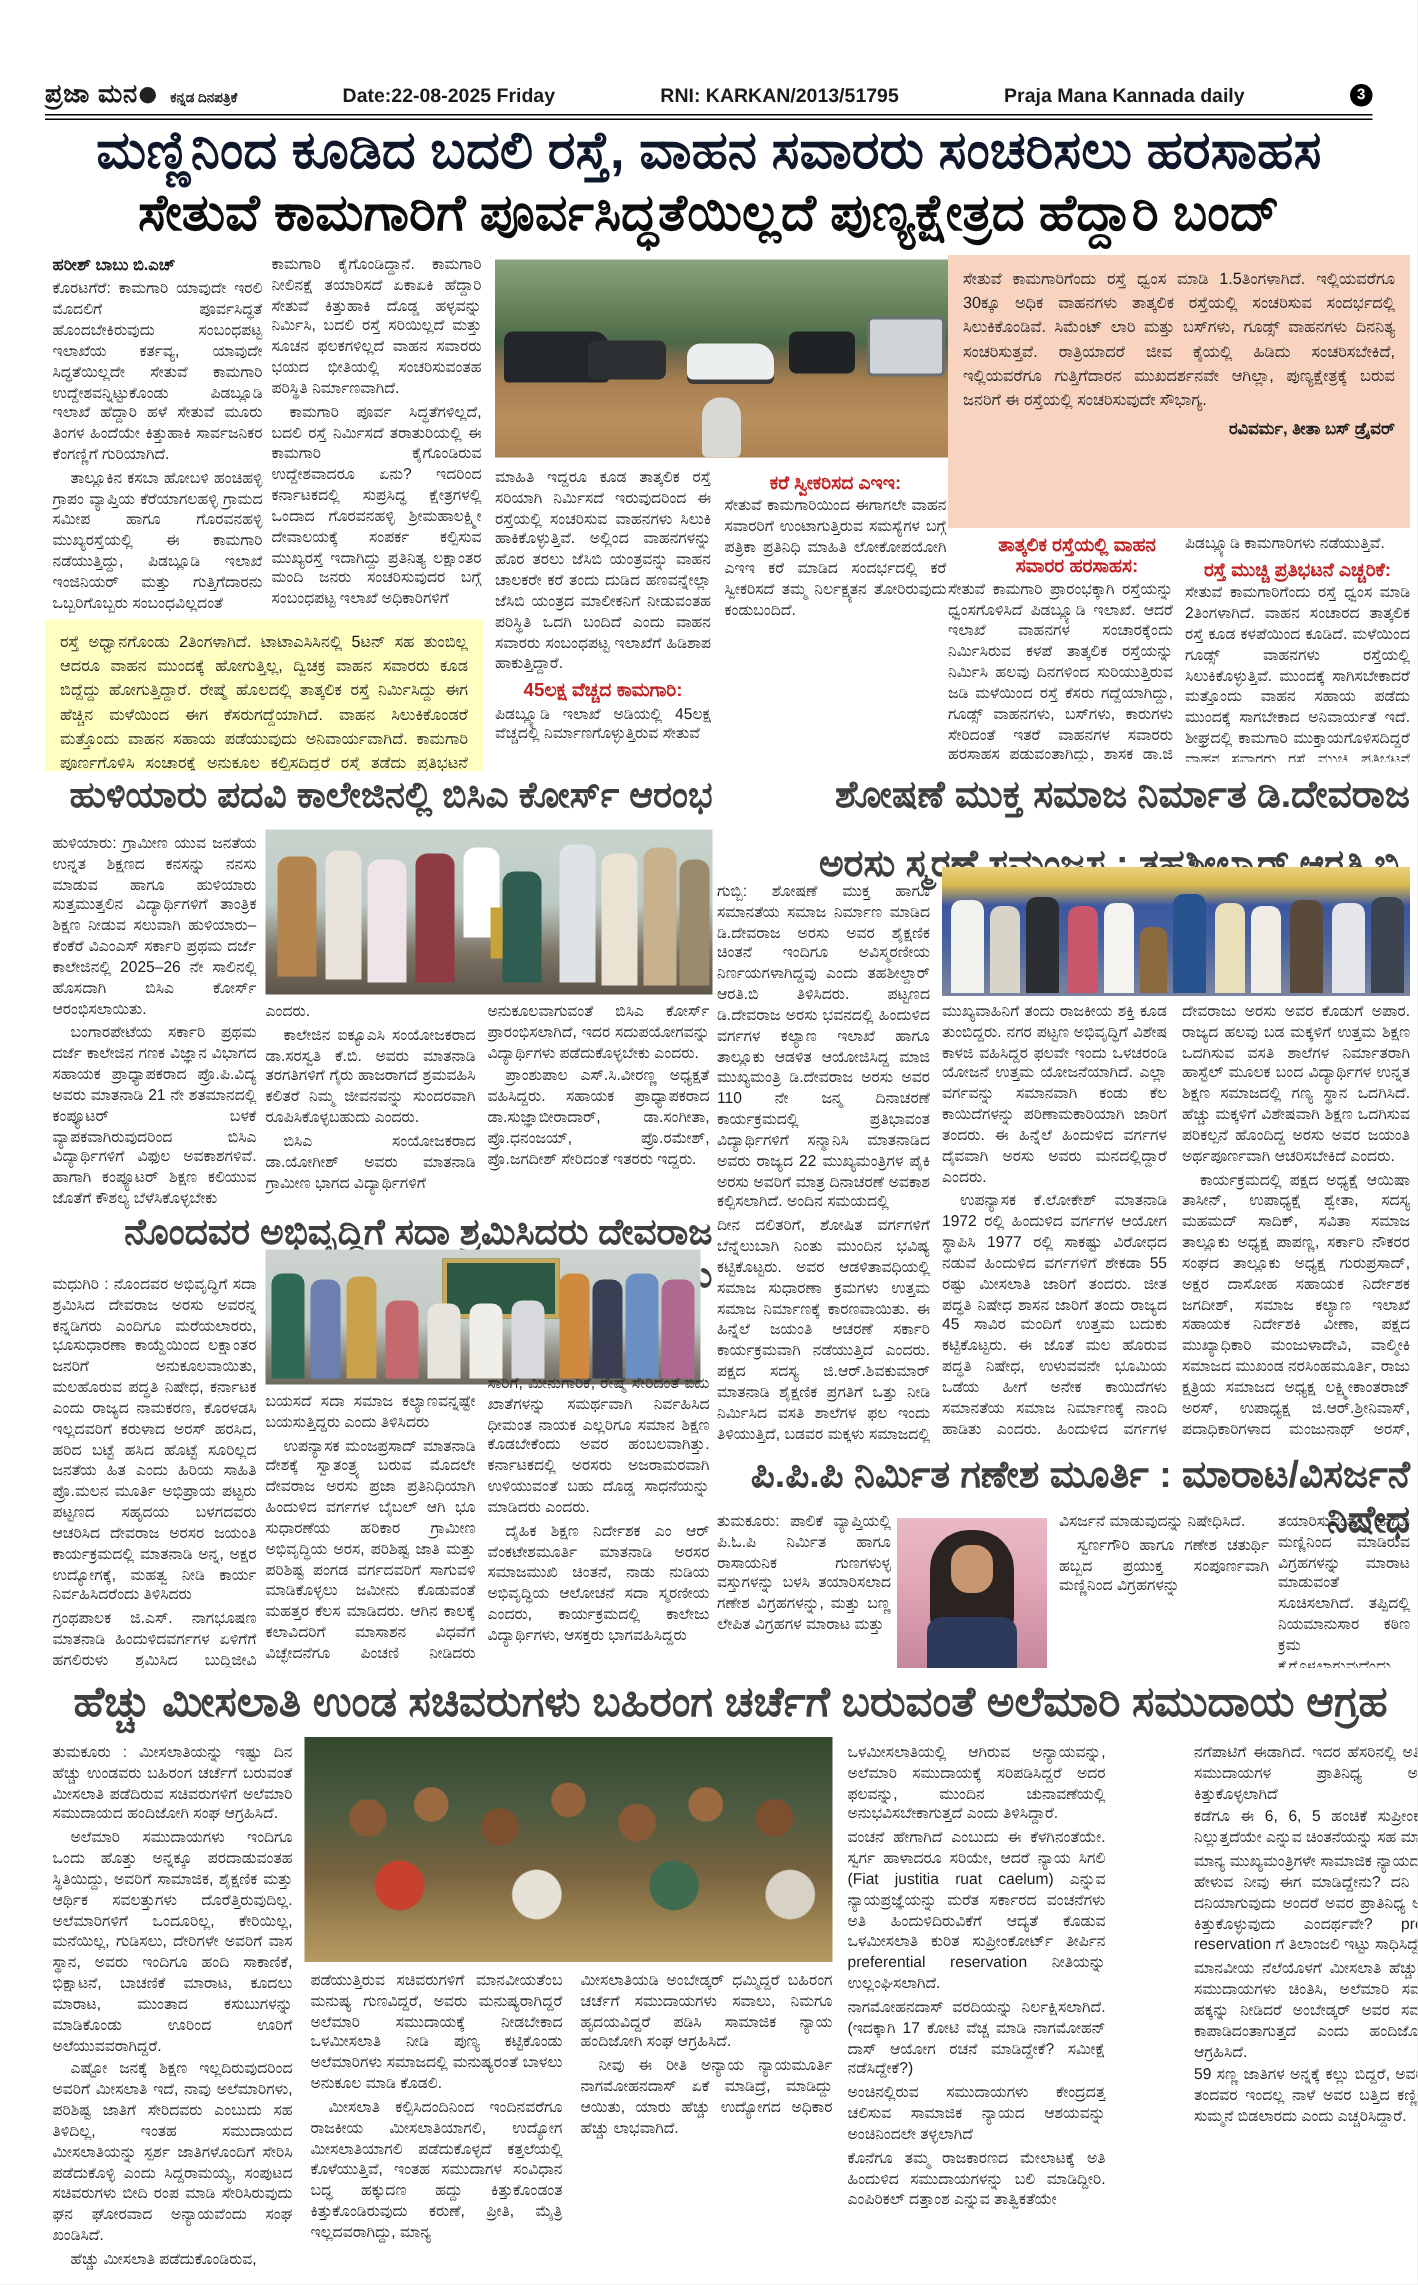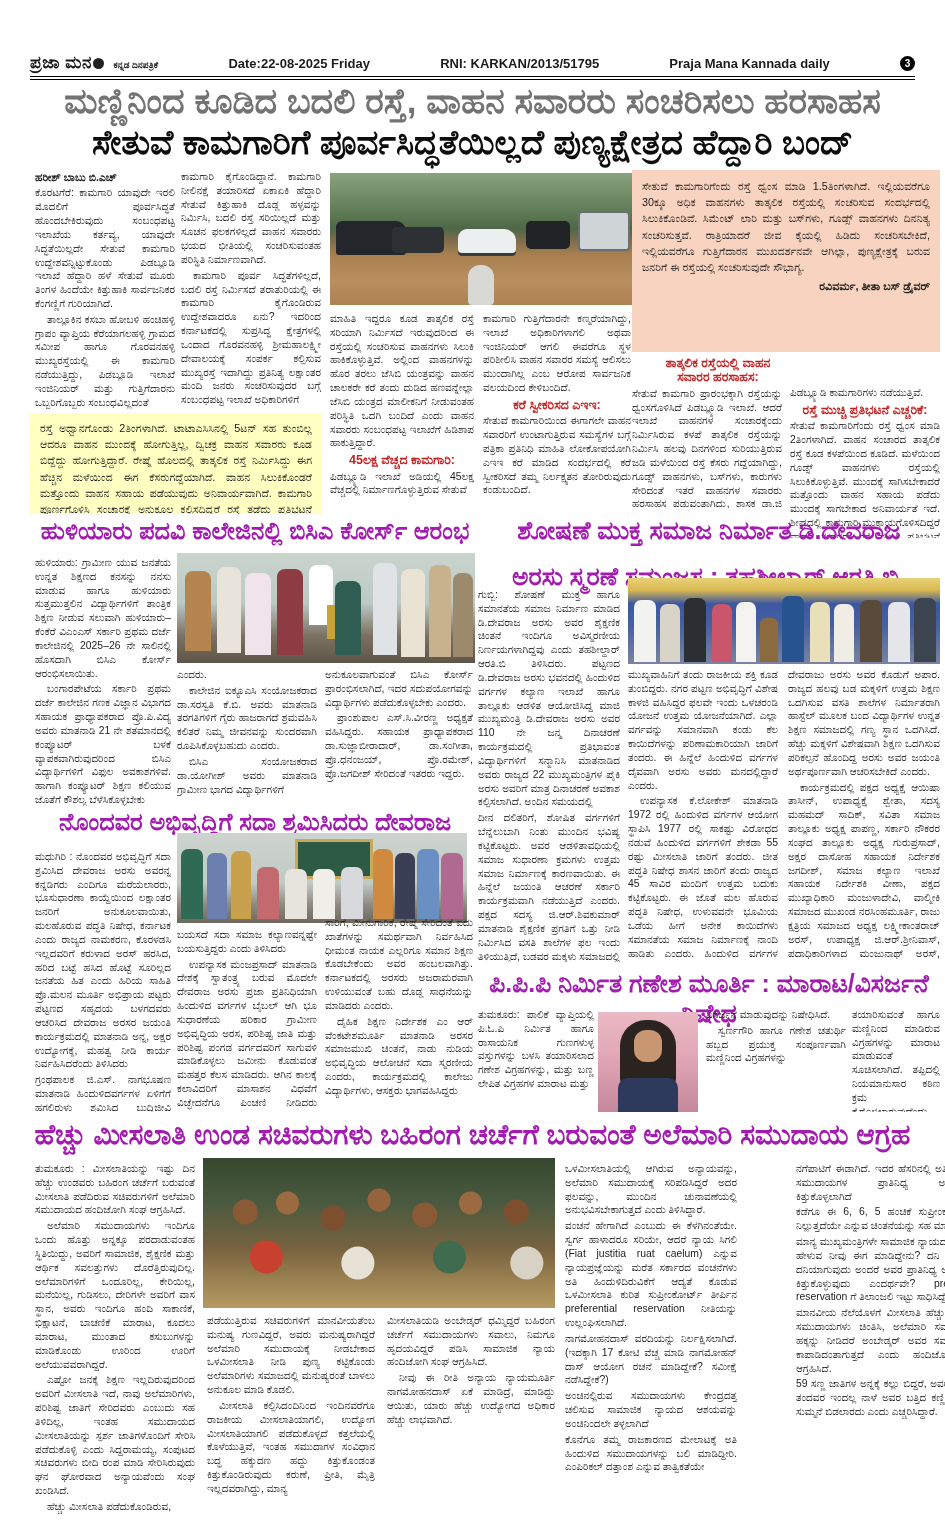--- a/index.html
+++ b/index.html
@@ -8,25 +8,25 @@
   
   .masthead{position:absolute;left:30px;right:30px;top:50px;height:26px;border-bottom:4px double #000;
             display:flex;align-items:center;justify-content:space-between;font-size:13px;}
   .logo{font-weight:bold;font-size:17px;letter-spacing:0.5px;}
   .logo .dot{display:inline-block;width:11px;height:11px;border-radius:50%;background:#222;vertical-align:middle;margin:0 1px;}
   .tagline{font-size:9px;font-weight:bold;margin-left:5px;}
   .hmeta{font-weight:bold;font-size:13px;}
   .pagenum{display:inline-block;width:15px;height:15px;line-height:15px;border-radius:50%;
            background:#000;color:#fff;text-align:center;font-size:10px;font-weight:bold;}
   
-  .h1{position:absolute;left:20px;right:20px;top:82px;text-align:center;color:#737373;
+  .h1{position:absolute;left:20px;right:20px;top:82px;text-align:center;color:#0f172a;
       font-size:35px;font-weight:bold;line-height:1.1;}
   .h2{position:absolute;left:20px;right:20px;top:124px;text-align:center;color:#0d0d0d;
       font-size:34px;font-weight:bold;line-height:1.1;}
-  .arthead{position:absolute;text-align:center;color:#a21caf;font-weight:bold;line-height:1.2;}
+  .arthead{position:absolute;text-align:right;color:#404040;font-weight:bold;line-height:1.2;}
   
   .col{position:absolute;font-size:10.4px;line-height:1.33;text-align:justify;overflow:hidden;color:#1c1c1c;}
   .col p{margin:0 0 2px 0;}
   .col p.ind{text-indent:12px;}
   .byline{font-weight:bold;font-size:10.8px;margin:0 0 2px 0;}
   .sub{color:#c32222;font-weight:bold;font-size:12.5px;text-align:center;margin:3px 0 2px 0;line-height:1.15;}
   
   .pinkbox{position:absolute;background:#f8d3bf;padding:8px 10px 6px 10px;font-size:10.8px;
            line-height:1.5;text-align:justify;overflow:hidden;}
   .yellowbox{position:absolute;background:#ffffc2;padding:7px 10px 4px 10px;font-size:10.8px;
@@ -74,35 +74,34 @@
     <div class="ph-el" style="left:248px;top:38px;width:48px;height:36px;background:#cfd5d6;border:2px solid #6a7072;border-radius:4px;"></div>
     <div class="ph-el" style="left:138px;top:92px;width:26px;height:40px;background:#d8d8d4;border-radius:12px 12px 4px 4px;"></div>
   </div>
 
   <div class="col" style="left:330px;top:312px;width:144px;height:196px;">
     <p>ಮಾಹಿತಿ ಇದ್ದರೂ ಕೂಡ ತಾತ್ಕಲಿಕ ರಸ್ತೆ ಸರಿಯಾಗಿ ನಿರ್ಮಿಸದೆ ಇರುವುದರಿಂದ ಈ ರಸ್ತೆಯಲ್ಲಿ ಸಂಚರಿಸುವ ವಾಹನಗಳು ಸಿಲುಕಿ ಹಾಕಿಕೊಳ್ಳುತ್ತಿವೆ. ಅಲ್ಲಿಂದ ವಾಹನಗಳನ್ನು ಹೊರ ತರಲು ಜೆಸಿಬಿ ಯಂತ್ರವನ್ನು ವಾಹನ ಚಾಲಕರೇ ಕರೆ ತಂದು ದುಡಿದ ಹಣವನ್ನೇಲ್ಲಾ ಜೆಸಿಬಿ ಯಂತ್ರದ ಮಾಲೀಕನಿಗೆ ನೀಡುವಂತಹ ಪರಿಸ್ಥಿತಿ ಒದಗಿ ಬಂದಿದೆ ಎಂದು ವಾಹನ ಸವಾರರು ಸಂಬಂಧಪಟ್ಟ ಇಲಾಖೆಗೆ ಹಿಡಿಶಾಪ ಹಾಕುತ್ತಿದ್ದಾರೆ.</p>
     <div class="sub">45ಲಕ್ಷ ವೆಚ್ಚದ ಕಾಮಗಾರಿ:</div>
     <p>ಪಿಡಬ್ಲ್ಯೂಡಿ ಇಲಾಖೆ ಅಡಿಯಲ್ಲಿ 45ಲಕ್ಷ ವೆಚ್ಚದಲ್ಲಿ ನಿರ್ಮಾಣಗೊಳ್ಳುತ್ತಿರುವ ಸೇತುವೆ</p>
   </div>
   <div class="col" style="left:483px;top:312px;width:148px;height:196px;">
-    <p>ಕಾಮಗಾರಿ ಗುತ್ತಿಗೆದಾರನೇ ಕಣ್ಮರೆಯಾಗಿದ್ದು, ಇಲಾಖೆ ಅಧಿಕಾರಿಗಳಾಗಲಿ ಅಥವಾ ಇಂಜಿನಿಯರ್ ಆಗಲಿ ಈವರೆಗೂ ಸ್ಥಳ ಪರಿಶೀಲಿಸಿ ವಾಹನ ಸವಾರರ ಸಮಸ್ಯೆ ಆಲಿಸಲು ಮುಂದಾಗಿಲ್ಲ ಎಂಬ ಆರೋಪ ಸಾರ್ವಜನಿಕ ವಲಯದಿಂದ ಕೇಳಿಬಂದಿದೆ.</p>
     <div class="sub">ಕರೆ ಸ್ವೀಕರಿಸದ ಎಇಇ:</div>
     <p>ಸೇತುವೆ ಕಾಮಗಾರಿಯಿಂದ ಈಗಾಗಲೇ ವಾಹನ ಸವಾರರಿಗೆ ಉಂಟಾಗುತ್ತಿರುವ ಸಮಸ್ಯೆಗಳ ಬಗ್ಗೆ ಪತ್ರಿಕಾ ಪ್ರತಿನಿಧಿ ಮಾಹಿತಿ ಲೋಕೋಪಯೋಗಿ ಎಇಇ ಕರೆ ಮಾಡಿದ ಸಂದರ್ಭದಲ್ಲಿ ಕರೆ ಸ್ವೀಕರಿಸದೆ ತಮ್ಮ ನಿರ್ಲಕ್ಷ್ಯತನ ತೋರಿರುವುದು ಕಂಡುಬಂದಿದೆ.</p>
   </div>
 
   <div class="pinkbox" style="left:632px;top:170px;width:288px;height:168px;">
     <span>ಸೇತುವೆ ಕಾಮಗಾರಿಗೆಂದು ರಸ್ತೆ ಧ್ವಂಸ ಮಾಡಿ 1.5ತಿಂಗಳಾಗಿದೆ. ಇಲ್ಲಿಯವರೆಗೂ 30ಕ್ಕೂ ಅಧಿಕ ವಾಹನಗಳು ತಾತ್ಕಲಿಕ ರಸ್ತೆಯಲ್ಲಿ ಸಂಚರಿಸುವ ಸಂದರ್ಭದಲ್ಲಿ ಸಿಲುಕಿಕೊಂಡಿವೆ. ಸಿಮೆಂಟ್ ಲಾರಿ ಮತ್ತು ಬಸ್‌ಗಳು, ಗೂಡ್ಸ್ ವಾಹನಗಳು ದಿನನಿತ್ಯ ಸಂಚರಿಸುತ್ತವೆ. ರಾತ್ರಿಯಾದರೆ ಜೀವ ಕೈಯಲ್ಲಿ ಹಿಡಿದು ಸಂಚರಿಸಬೇಕಿದೆ, ಇಲ್ಲಿಯವರೆಗೂ ಗುತ್ತಿಗೆದಾರನ ಮುಖದರ್ಶನವೇ ಆಗಿಲ್ಲಾ, ಪುಣ್ಯಕ್ಷೇತ್ರಕ್ಕೆ ಬರುವ ಜನರಿಗೆ ಈ ರಸ್ತೆಯಲ್ಲಿ ಸಂಚರಿಸುವುದೇ ಸೌಭಾಗ್ಯ.</span>
     <div class="boxby">ರವಿವರ್ಮ, ತೀತಾ ಬಸ್ ಡ್ರೈವರ್</div>
   </div>
 
   <div class="col" style="left:632px;top:356px;width:150px;height:152px;">
     <div class="sub" style="margin-top:0;margin-left:22px;">ತಾತ್ಕಲಿಕ ರಸ್ತೆಯಲ್ಲಿ ವಾಹನ ಸವಾರರ ಹರಸಾಹಸ:</div>
     <p>ಸೇತುವೆ ಕಾಮಗಾರಿ ಪ್ರಾರಂಭಕ್ಕಾಗಿ ರಸ್ತೆಯನ್ನು ಧ್ವಂಸಗೊಳಿಸಿದೆ ಪಿಡಬ್ಲ್ಯೂಡಿ ಇಲಾಖೆ. ಆದರೆ ಇಲಾಖೆ ವಾಹನಗಳ ಸಂಚಾರಕ್ಕೆಂದು ನಿರ್ಮಿಸಿರುವ ಕಳಪೆ ತಾತ್ಕಲಿಕ ರಸ್ತೆಯನ್ನು ನಿರ್ಮಿಸಿ ಹಲವು ದಿನಗಳಿಂದ ಸುರಿಯುತ್ತಿರುವ ಜಡಿ ಮಳೆಯಿಂದ ರಸ್ತೆ ಕೆಸರು ಗದ್ದೆಯಾಗಿದ್ದು, ಗೂಡ್ಸ್ ವಾಹನಗಳು, ಬಸ್‌ಗಳು, ಕಾರುಗಳು ಸೇರಿದಂತೆ ಇತರೆ ವಾಹನಗಳ ಸವಾರರು ಹರಸಾಹಸ ಪಡುವಂತಾಗಿದ್ದು, ಶಾಸಕ ಡಾ.ಜಿ ಪರಮೇಶ್ವರ್ ಅವರು ಕೋಟಿ ಕೋಟಿ ಅನುದಾನ ನೀರಿನಲ್ಲಿ ಹೋಮ ಮಾಡಿದಂತೆ</p>
   </div>
-  <div class="col" style="left:790px;top:356px;width:150px;height:152px;margin-top:30px;">
+  <div class="col" style="left:790px;top:356px;width:150px;height:152px;">
     <p>ಪಿಡಬ್ಲ್ಯೂಡಿ ಕಾಮಗಾರಿಗಳು ನಡೆಯುತ್ತಿವೆ.</p>
     <div class="sub">ರಸ್ತೆ ಮುಚ್ಚಿ ಪ್ರತಿಭಟನೆ ಎಚ್ಚರಿಕೆ:</div>
     <p>ಸೇತುವೆ ಕಾಮಗಾರಿಗೆಂದು ರಸ್ತೆ ಧ್ವಂಸ ಮಾಡಿ 2ತಿಂಗಳಾಗಿದೆ. ವಾಹನ ಸಂಚಾರದ ತಾತ್ಕಲಿಕ ರಸ್ತೆ ಕೂಡ ಕಳಪೆಯಿಂದ ಕೂಡಿದೆ. ಮಳೆಯಿಂದ ಗೂಡ್ಸ್ ವಾಹನಗಳು ರಸ್ತೆಯಲ್ಲಿ ಸಿಲುಕಿಕೊಳ್ಳುತ್ತಿವೆ. ಮುಂದಕ್ಕೆ ಸಾಗಿಸಬೇಕಾದರೆ ಮತ್ತೊಂದು ವಾಹನ ಸಹಾಯ ಪಡೆದು ಮುಂದಕ್ಕೆ ಸಾಗಬೇಕಾದ ಅನಿವಾರ್ಯತೆ ಇದೆ. ಶೀಘ್ರದಲ್ಲಿ ಕಾಮಗಾರಿ ಮುಕ್ತಾಯಗೊಳಿಸದಿದ್ದರೆ ವಾಹನ ಸವಾರರು ರಸ್ತೆ ಮುಚ್ಚಿ ಪ್ರತಿಭಟನೆ ಮಾಡುವುದಾಗಿ ಪಿಡಬ್ಲ್ಯೂಡಿ ಅಧಿಕಾರಿಗಳಿಗೆ ಎಚ್ಚರಿಕೆ ಸಂದೇಶ ನೀಡಿದ್ದಾರೆ.</p>
   </div>
 
   <div class="yellowbox" style="left:30px;top:413px;width:272px;height:90px;">
     <span>ರಸ್ತೆ ಅಧ್ವಾನಗೊಂಡು 2ತಿಂಗಳಾಗಿದೆ. ಟಾಟಾಎಸಿಸಿನಲ್ಲಿ 5ಟನ್ ಸಹ ತುಂಬಿಲ್ಲ ಆದರೂ ವಾಹನ ಮುಂದಕ್ಕೆ ಹೋಗುತ್ತಿಲ್ಲ, ದ್ವಿಚಕ್ರ ವಾಹನ ಸವಾರರು ಕೂಡ ಬಿದ್ದೆದ್ದು ಹೋಗುತ್ತಿದ್ದಾರೆ. ರೇಷ್ಮೆ ಹೊಲದಲ್ಲಿ ತಾತ್ಕಲಿಕ ರಸ್ತೆ ನಿರ್ಮಿಸಿದ್ದು ಈಗ ಹೆಚ್ಚಿನ ಮಳೆಯಿಂದ ಈಗ ಕೆಸರುಗದ್ದೆಯಾಗಿದೆ. ವಾಹನ ಸಿಲುಕಿಕೊಂಡರೆ ಮತ್ತೊಂದು ವಾಹನ ಸಹಾಯ ಪಡೆಯುವುದು ಅನಿವಾರ್ಯವಾಗಿದೆ. ಕಾಮಗಾರಿ ಪೂರ್ಣಗೊಳಿಸಿ ಸಂಚಾರಕ್ಕೆ ಅನುಕೂಲ ಕಲ್ಪಿಸದಿದ್ದರೆ ರಸ್ತೆ ತಡೆದು ಪ್ರತಿಭಟನೆ ಮಾಡಲಾಗುವುದು.</span>
     
   </div>
 

